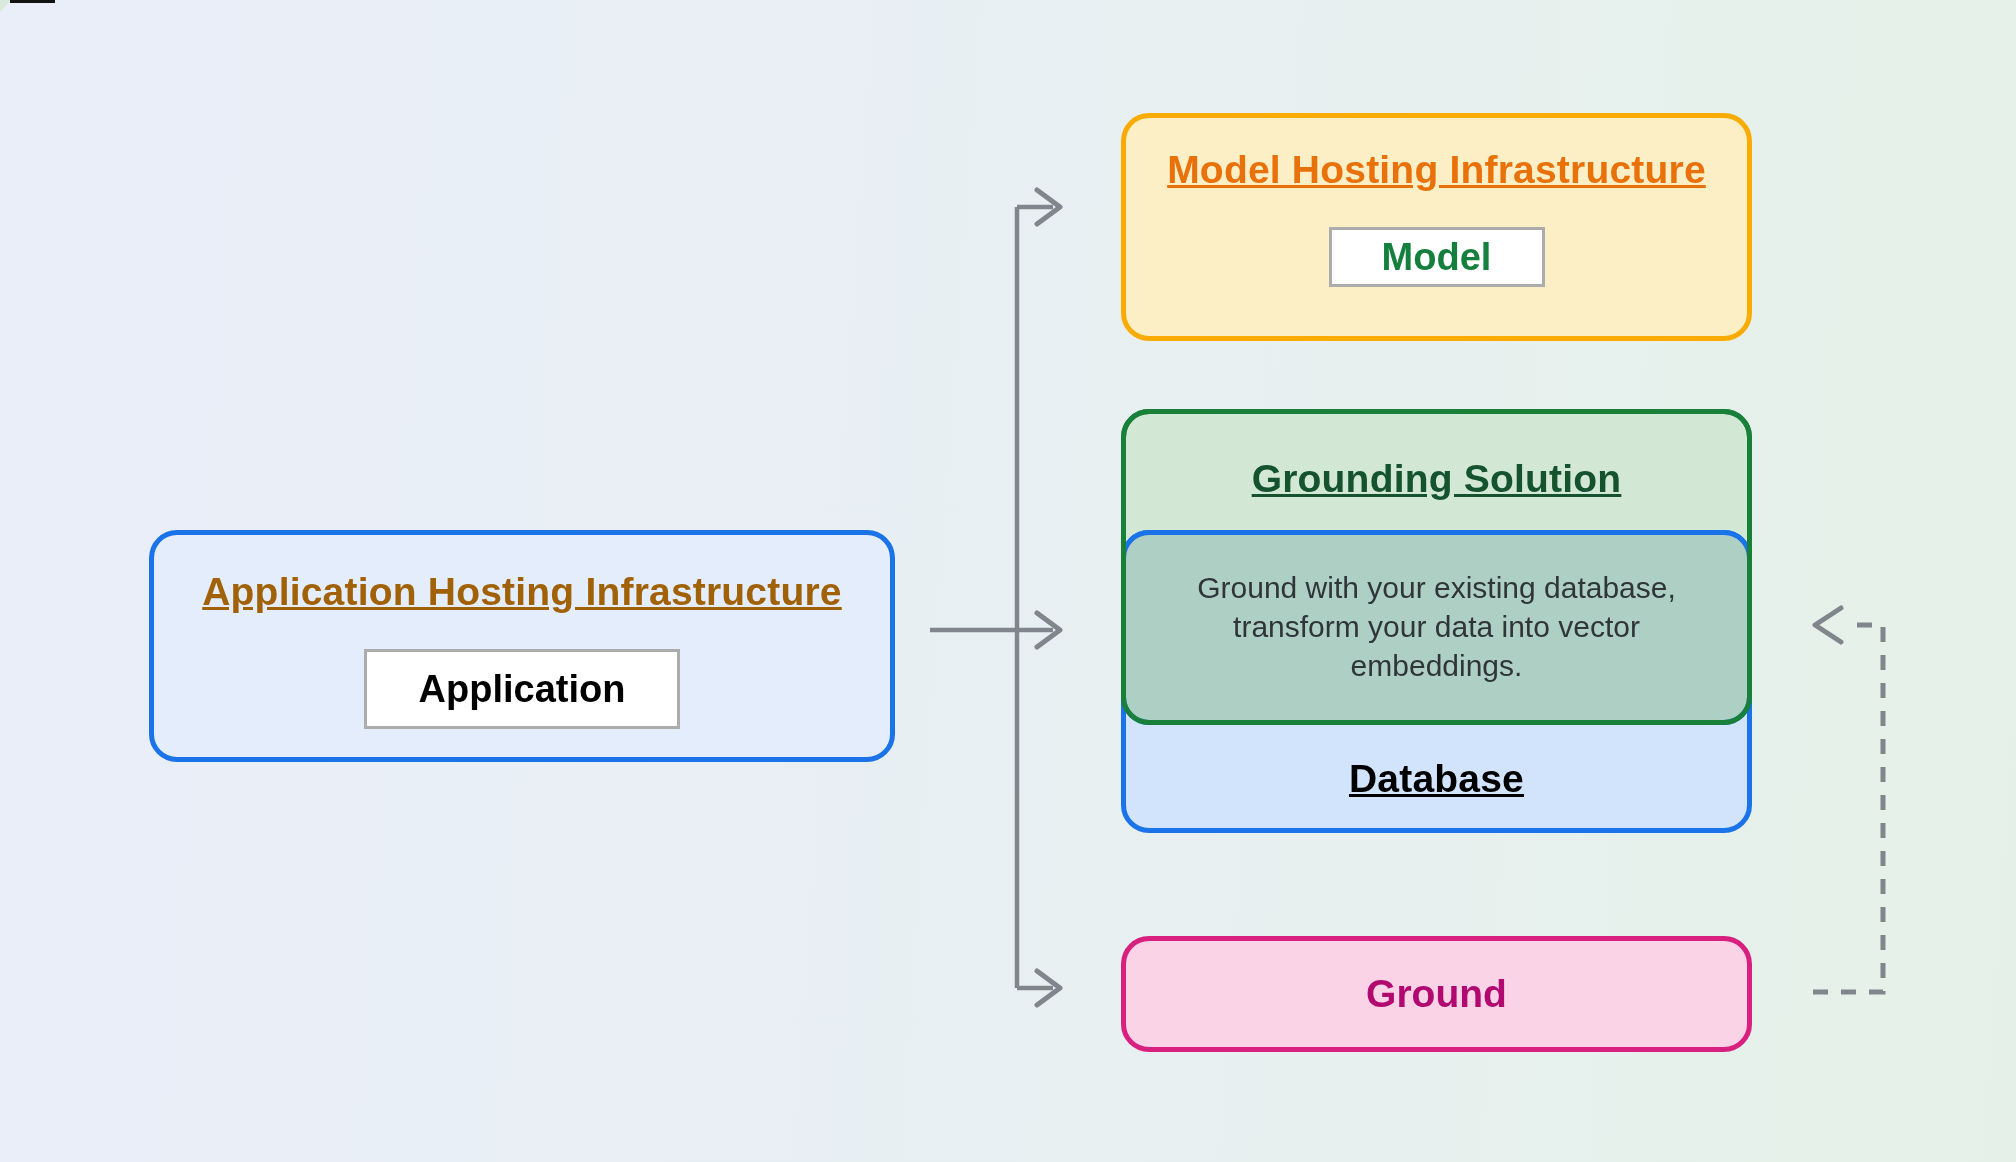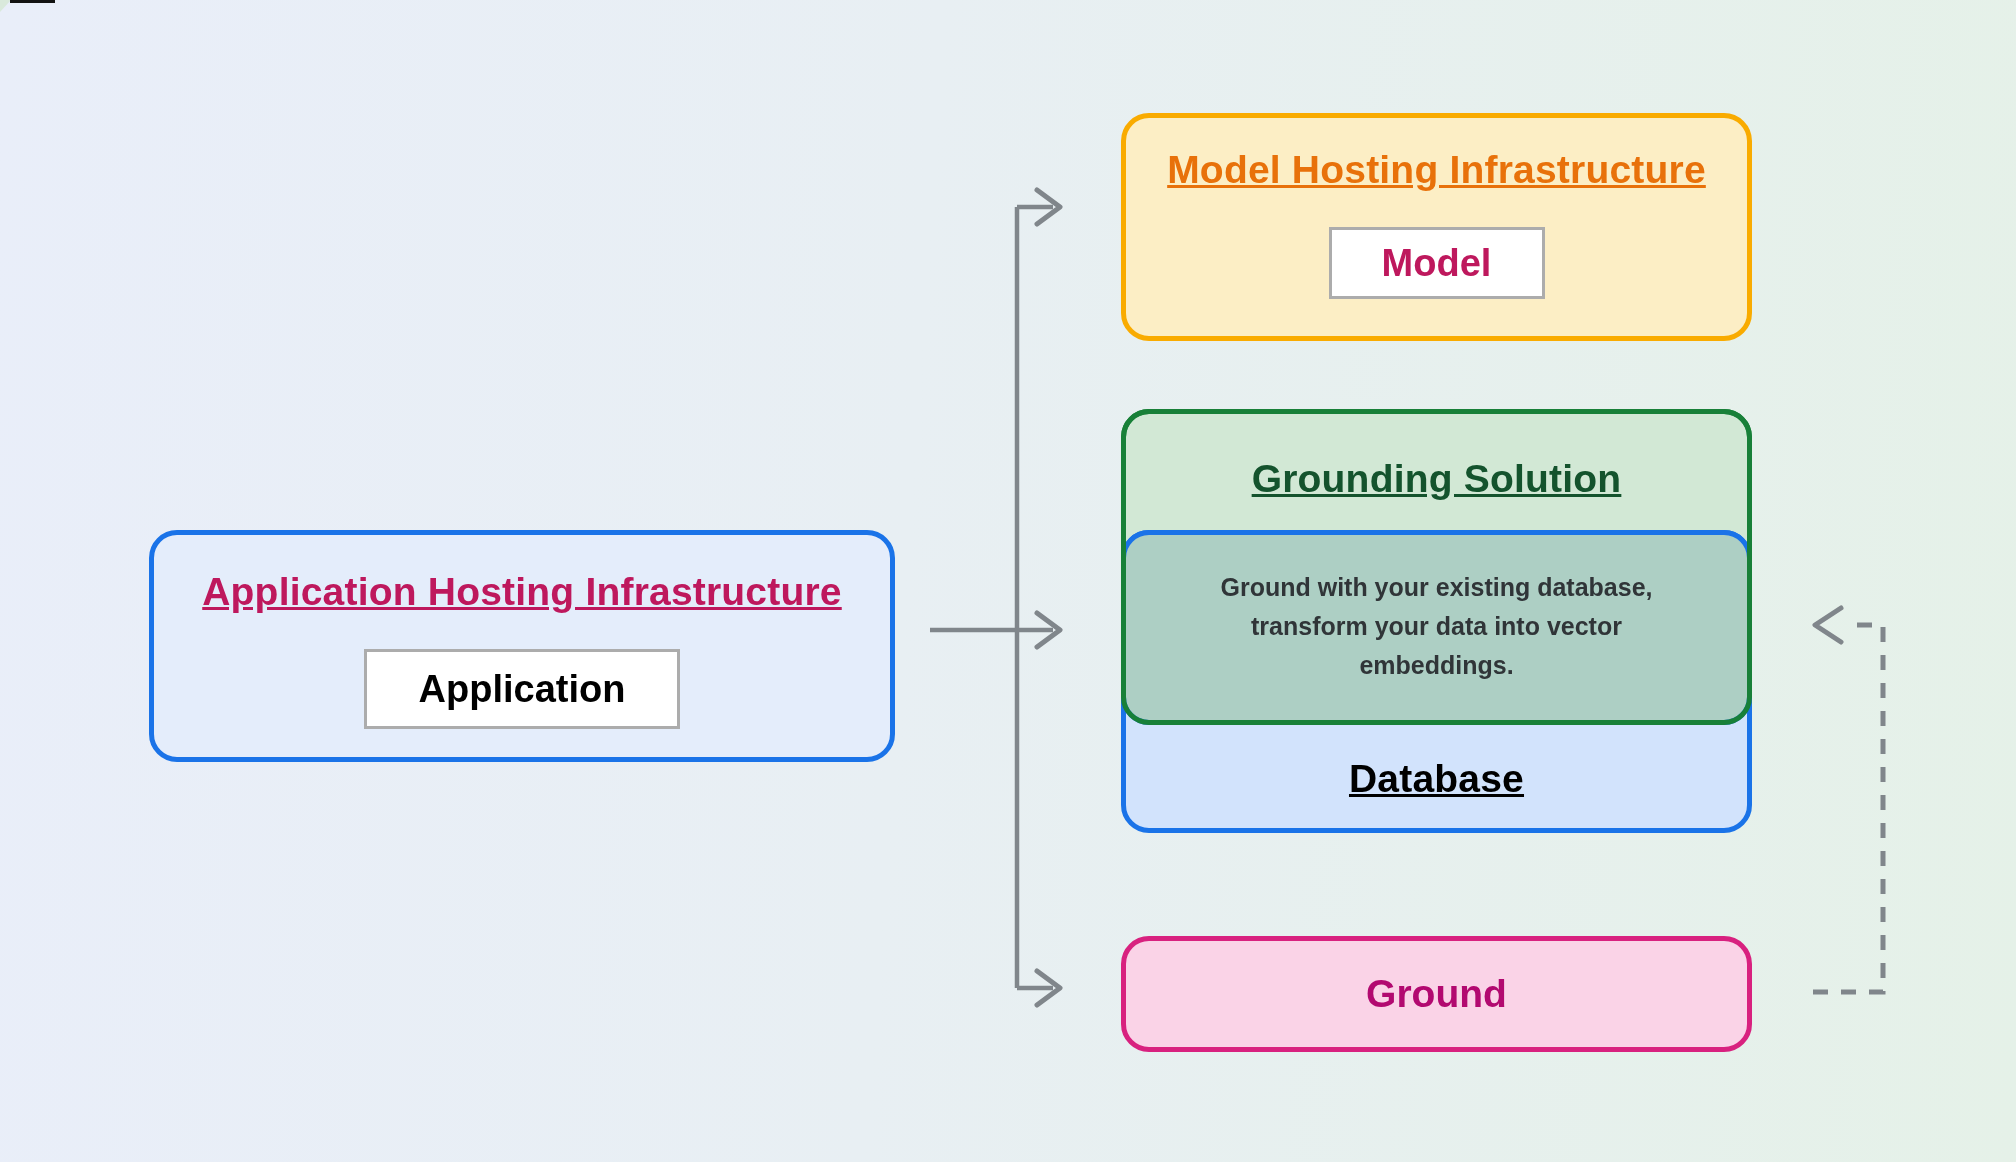--- a/index.html
+++ b/index.html
@@ -20,46 +20,46 @@
   .chip {
     position: absolute; left: 50%; transform: translateX(-50%);
     background: #ffffff; border: 3px solid #ACACAC;
     display: flex; align-items: center; justify-content: center;
     font-weight: 700; font-size: 38px; white-space: nowrap;
   }
 
   
   #app-box { left: 149px; top: 530px; width: 746px; height: 232px;
     background: #E4EDFB; border: 5px solid #1A73E8; }
-  #app-box .box-title { top: 34px; color: #be185d; }
+  #app-box .box-title { top: 34px; color: #a16207; }
   #app-chip { top: 114px; width: 316px; height: 80px; color: #000000; }
 
   
   #model-box { left: 1121px; top: 113px; width: 631px; height: 228px;
     background: #FCEEC5; border: 5px solid #F9AB00; }
   #model-box .box-title { top: 29px; color: #E8710A; }
-  #model-chip { top: 109px; width: 216px; height: 72px; color: #be185d; }
+  #model-chip { top: 109px; width: 216px; height: 60px; color: #15803d; }
 
   
   #grounding-box { left: 1121px; top: 409px; width: 631px; height: 316px;
     background: #D2E8D5; border: 5px solid #188038; z-index: 1; }
   #grounding-box .box-title { top: 42px; color: #14532d; }
 
   
   #database-box { left: 1121px; top: 530px; width: 631px; height: 303px;
     background: #D2E3FC; border: 5px solid #1A73E8; z-index: 2; }
   #database-box .box-title { top: 221px; color: #000000; }
 
   
   #overlap-box { left: 1121px; top: 530px; width: 631px; height: 195px;
     background: #ADCFC4; border: 5px solid #1A73E8; z-index: 3;
     display: flex; align-items: center; justify-content: center; }
   #overlap-note {
-    text-align: center; color: #303538; font-size: 25px; line-height: 39px;
-    font-weight: 700; white-space: pre-line; margin-top: -2px;
+    text-align: center; color: #303538; font-size: 30px; line-height: 39px;
+    font-weight: 400; white-space: pre-line; margin-top: -2px;
   }
 
   
   #grounding-outline { left: 1121px; top: 409px; width: 631px; height: 316px;
     background: transparent; border: 5px solid #188038; z-index: 4;
     pointer-events: none; }
 
   
   #storage-box { left: 1121px; top: 936px; width: 631px; height: 116px;
     background: #FAD3E7; border: 5px solid #D8217F; z-index: 1;

